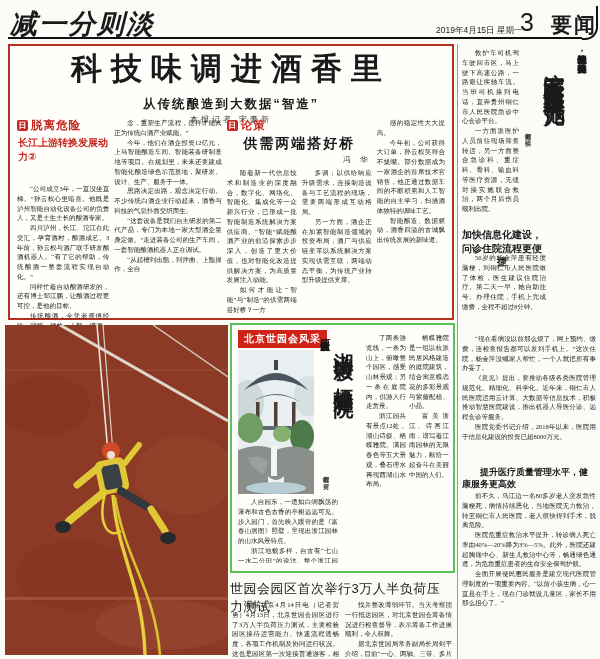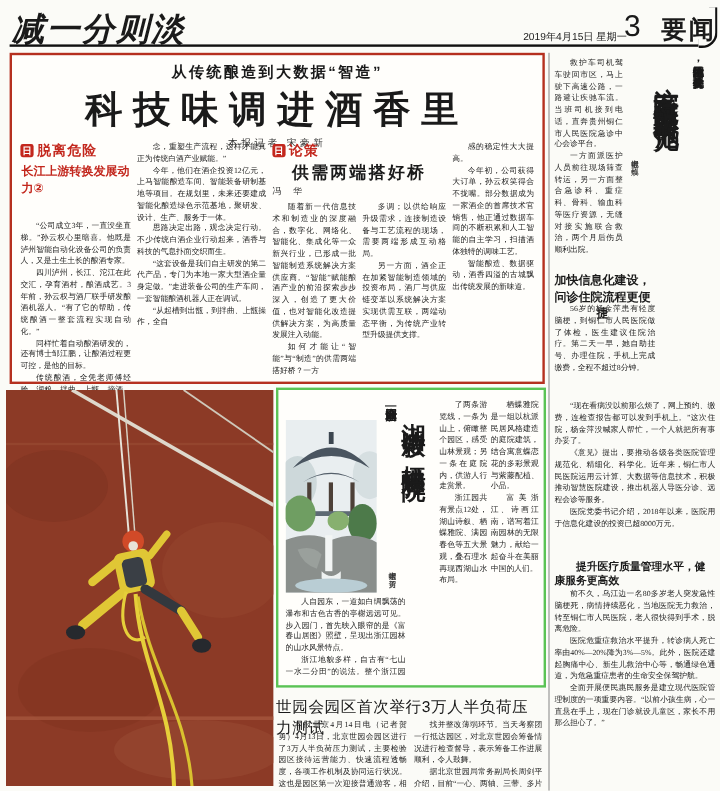--- a/index.html
+++ b/index.html
@@ -24,21 +24,21 @@
   #lead-headline{width:100%;text-align:center;margin-top:2px;font-size:31px;font-weight:900;letter-spacing:9px;}
   #lead-byline{width:100%;text-align:center;font-size:8px;color:#333;margin-top:1px;letter-spacing:3px;}
   #lead-cols{position:absolute;left:7px;right:7px;top:72px;bottom:5px;display:flex;gap:5px;}
   .leadcol{height:100%;}
   .tag-row{display:flex;align-items:center;gap:3px;}
   .tag-icon{background:#c3271d;color:#fff;width:11px;height:11px;font-size:8px;line-height:11px;
             text-align:center;border-radius:2px;font-weight:bold;flex:0 0 auto;}
   .tag-label{color:#c3271d;font-weight:bold;font-size:11.5px;letter-spacing:1px;}
   .tag-sub{color:#c3271d;font-weight:bold;font-size:10px;margin:3px 0 20px 1px;}
   #lunce-headline{text-align:center;font-size:14px;font-weight:bold;margin-top:2px;letter-spacing:2px;}
-  #lunce-author{text-align:left;font-size:7.5px;margin:2px 0 3px;color:#333;letter-spacing:4px;}
+  #lunce-author{text-align:right;font-size:7.5px;margin:2px 0 3px;color:#333;letter-spacing:4px;}
   #lunce-cols{display:flex;gap:5px;height:150px;overflow:hidden;}
   
   #climber-photo{left:5px;top:325px;width:223px;height:330px;}
   
   #expo-box{left:230px;top:323px;width:221px;height:246px;border:2px solid #5bc355;background:#fffefb;}
   #expo-badge{left:6px;top:5px;background:#d02318;color:#fff;font-size:10px;font-weight:bold;
               padding:2px 6px;letter-spacing:1px;}
   #pavilion-photo{left:6px;top:25px;}
   #expo-left-text{left:6px;top:172px;width:100px;height:66px;}
   #expo-kicker{left:86px;top:8px;height:135px;font-size:9.5px;font-weight:bold;}
@@ -66,22 +66,22 @@
 <body>
 
 <div class="abs" id="masthead-logo">减一分则淡</div>
 <div class="abs sans" id="header-date">2019年4月15日 星期一</div>
 <div class="abs sans" id="page-number">3</div>
 <div class="abs sans" id="section-name">要闻</div>
 <div class="abs" id="header-rule"></div>
 <div class="abs" id="section-bracket"></div>
 
 <div class="abs" id="lead-box">
+  <div class="sans" id="lead-headline">科技味调进酒香里</div>
   <div class="sans" id="lead-kicker">从传统酿造到大数据“智造”</div>
-  <div class="sans" id="lead-headline">科技味调进酒香里</div>
   <div id="lead-byline">本报记者 宋豪新</div>
   <div id="lead-cols">
     <div class="leadcol" style="width:96px;">
       <div class="tag-row">
         <span class="tag-icon sans">日</span>
         <span class="tag-label sans">脱离危险</span>
       </div>
       <div class="tag-sub sans">长江上游转换发展动力②</div>
       <div class="bodytext" style="height:150px;">
           <p>“公司成立3年，一直没坐直梯。”孙云权心里暗喜。他既是泸州智能自动化设备公司的负责人，又是土生土长的酿酒专家。</p>
@@ -147,20 +147,21 @@
     <line x1="116" y1="166" x2="146" y2="184" stroke="#33383e" stroke-width="8" stroke-linecap="round"></line>
     <line x1="146" y1="184" x2="160" y2="206" stroke="#e0c735" stroke-width="7" stroke-linecap="round"></line>
     <ellipse cx="163" cy="213" rx="8" ry="6" fill="#26292e"></ellipse>
   </g>
   <path d="M108 170 C 112 230, 138 260, 140 330" stroke="#e6cf3a" stroke-width="3.4" fill="none"></path>
   <path d="M110 172 C 120 235, 150 265, 155 330" stroke="#d9c22f" stroke-width="2.6" fill="none"></path>
   <path d="M100 168 C 92 200, 104 214, 116 206" stroke="#e6cf3a" stroke-width="2.6" fill="none"></path>
 </svg>
 
 <div class="abs" id="expo-box">
+  <div class="abs sans" id="expo-badge">北京世园会风采</div>
   <svg class="abs" id="pavilion-photo" width="76" height="144" viewBox="0 0 76 144" xmlns="http://www.w3.org/2000/svg">
     <rect width="76" height="144" fill="#e9eef0"></rect>
     <ellipse cx="10" cy="52" rx="16" ry="22" fill="#cdd8da"></ellipse>
     <ellipse cx="70" cy="46" rx="14" ry="20" fill="#d6dfe1"></ellipse>
     <g>
       <path d="M6 40 Q38 6 70 40 Q54 30 38 30 Q22 30 6 40 Z" fill="#4a5560"></path>
       <rect x="36" y="10" width="4" height="10" fill="#3c4650"></rect>
       <path d="M14 52 Q38 36 62 52 Q50 45 38 45 Q26 45 14 52 Z" fill="#545f6a"></path>
       <rect x="18" y="52" width="3.5" height="26" fill="#4d4038"></rect>
       <rect x="36" y="52" width="3.5" height="26" fill="#4d4038"></rect>

